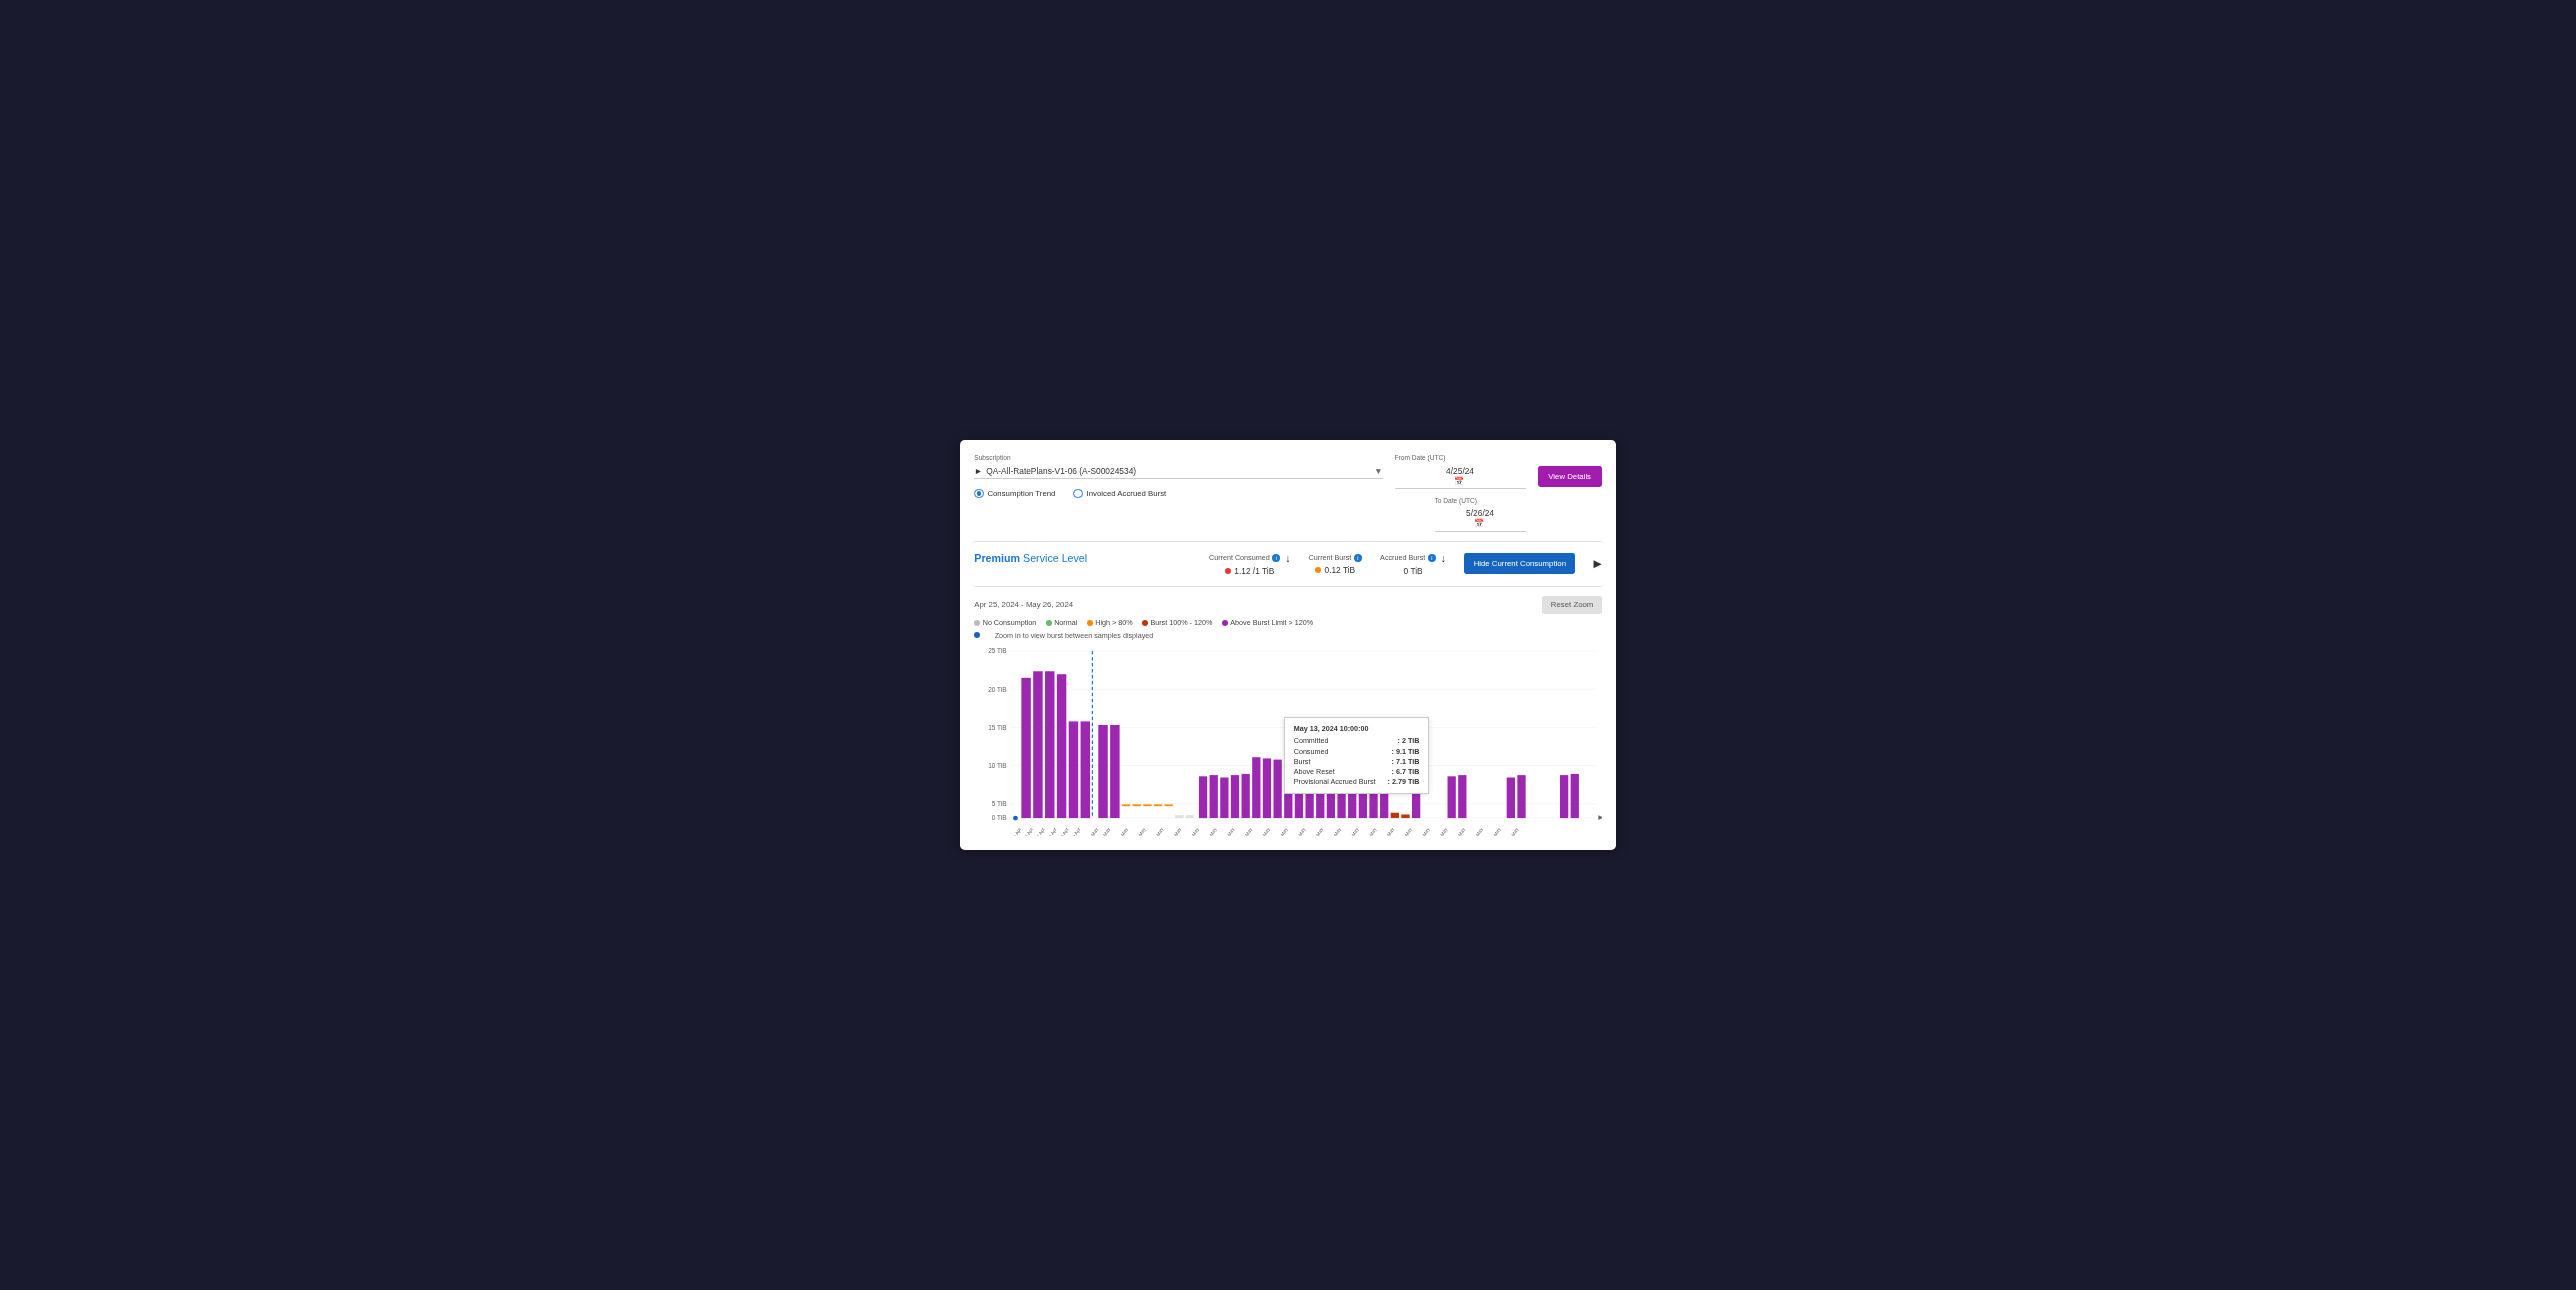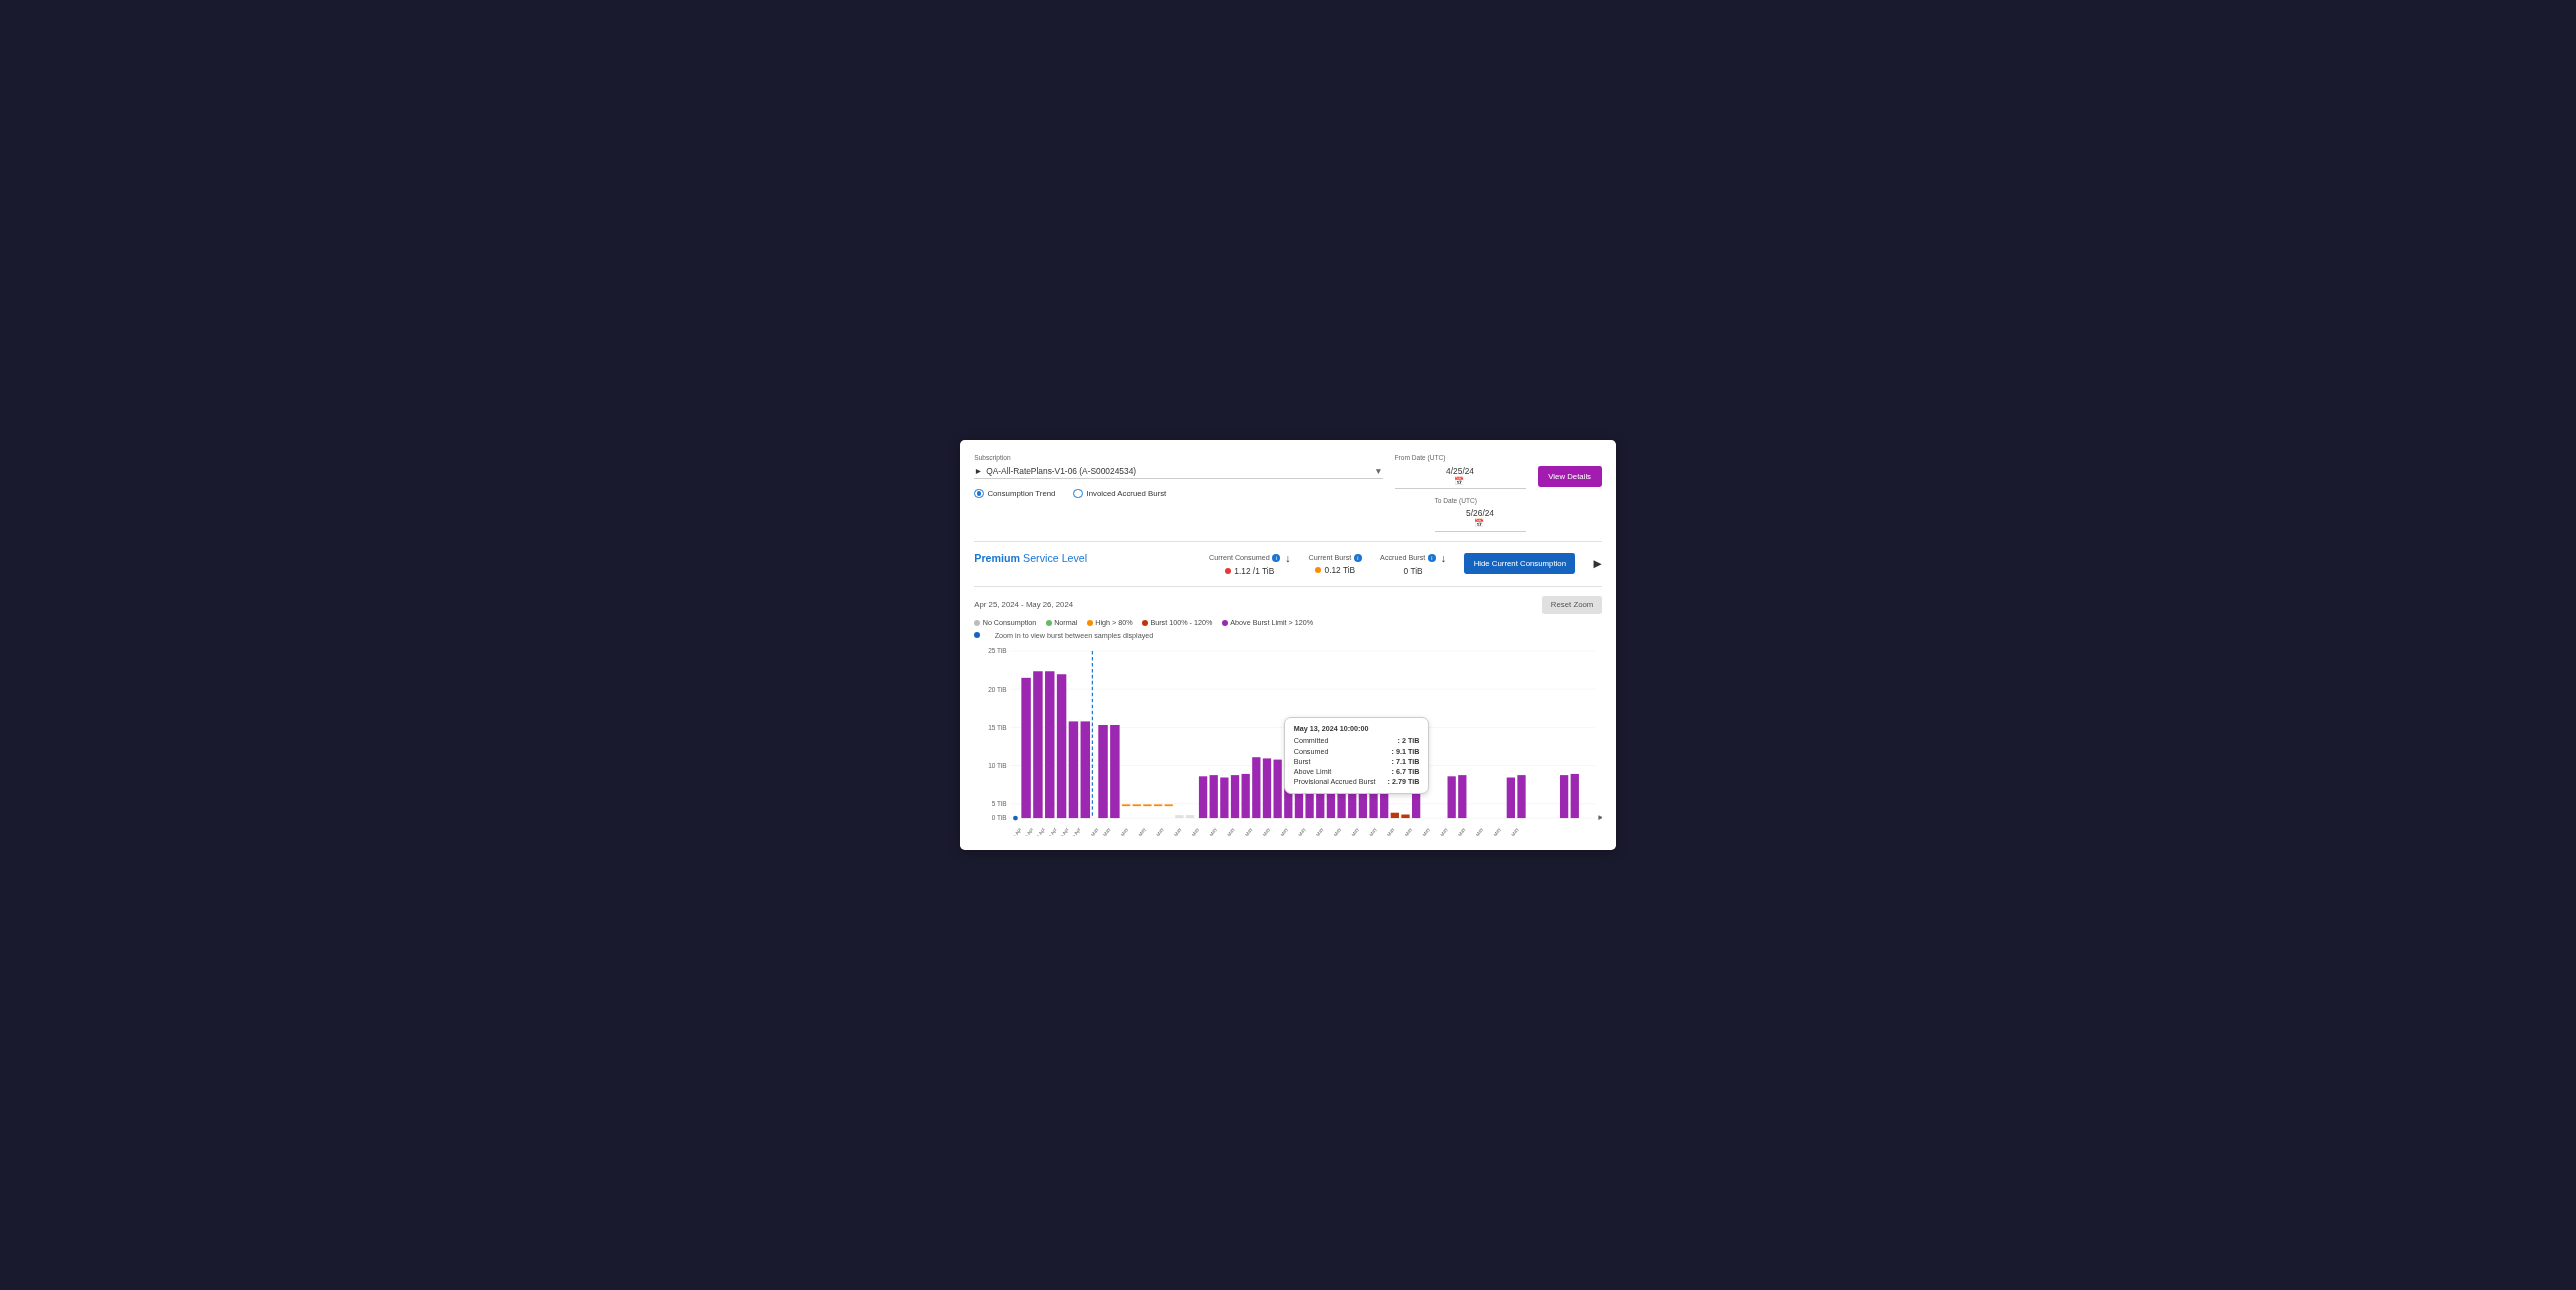--- a/index.html
+++ b/index.html
@@ -244,21 +244,21 @@
       margin-top: 4.8px;
     }
     .chart-svg {
       width: 100%;
       height: 100%;
     }
     .tooltip-box {
       position: absolute;
       background: #fff;
       border: 0.6px solid #ccc;
-      border-radius: 7px;
+      border-radius: 0;
       padding: 6px 8.4px;
       font-size: 7.2px;
       color: #333;
       box-shadow: 0 1.2px 4.8px rgba(0,0,0,0.15);
       top: 72px;
       left: 310px;
       z-index: 10;
       white-space: nowrap;
     }
     .tooltip-title {
@@ -523,21 +523,21 @@
         </div>
         <div class="tooltip-row">
           <span>Consumed</span>
           <span class="tooltip-val">: 9.1 TiB</span>
         </div>
         <div class="tooltip-row">
           <span>Burst</span>
           <span class="tooltip-val">: 7.1 TiB</span>
         </div>
         <div class="tooltip-row">
-          <span>Above Limit</span>
+          <span>Above Reset</span>
           <span class="tooltip-val">: 6.7 TiB</span>
         </div>
         <div class="tooltip-row">
           <span>Provisional Accrued Burst</span>
           <span class="tooltip-val">: 2.79 TiB</span>
         </div>
       </div>
     </div>
   </div>
 </div>

